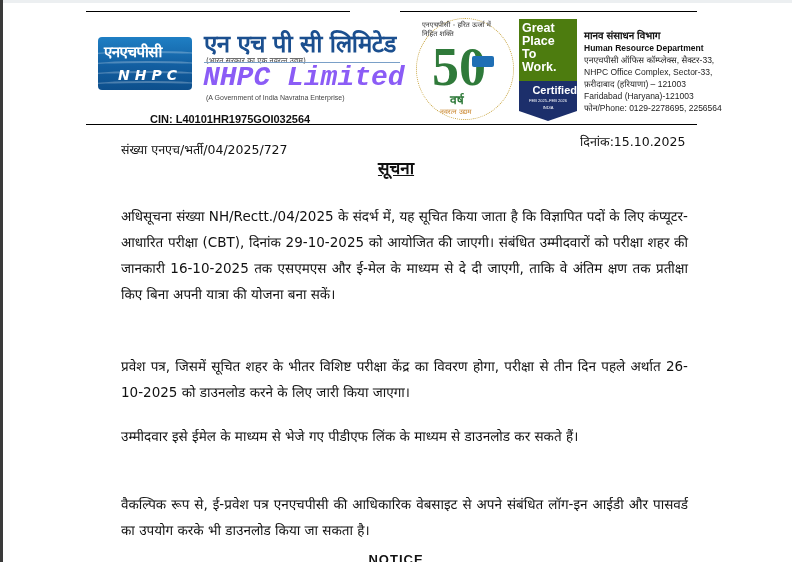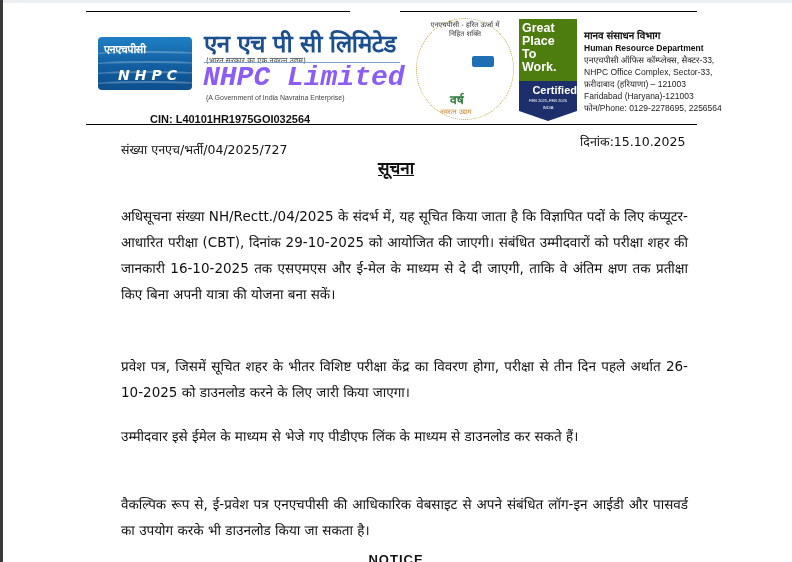--- a/index.html
+++ b/index.html
@@ -17,34 +17,34 @@
   .rule-top2 { left:400px; top:11px; width:297px; }
   .rule-bottom { left:86px; top:124px; width:611px; }
 
   
   .logo-box {
     position:absolute; left:98px; top:37px; width:94px; height:53px; border-radius:4px;
     background:linear-gradient(180deg,#1f7fc4 0%,#125ea0 55%,#0d4f8c 100%);
     overflow:hidden;
   }
   .logo-box .wave { position:absolute; left:-10px; width:120px; height:6px; border-top:2px solid rgba(255,255,255,0.25); border-radius:50%; }
-  .logo-box .hi { position:absolute; left:6px; top:4px; color:#fff; font-size:11px; font-weight:bold; letter-spacing:-0.5px; }
+  .logo-box .hi { position:absolute; left:6px; top:4px; color:#fff; font-size:15px; font-weight:bold; letter-spacing:-0.5px; }
   .logo-box .en { position:absolute; left:20px; top:30px; color:#fff; font-size:14px; font-weight:bold; font-style:italic; letter-spacing:5px; }
 
   .name-hi { position:absolute; left:204px; top:26px; color:#1b4f8f; font-size:24px; font-weight:bold; letter-spacing:-0.5px; }
   .name-sub { position:absolute; left:206px; top:55px; color:#444; font-size:7.5px; }
   .name-line { position:absolute; left:204px; top:62px; width:196px; height:1px; background:#7aa0c8; }
   .name-en { position:absolute; left:203px; top:62px; color:#8b5cf6; font-size:28px; font-weight:bold; font-style:italic; font-family:Liberation Mono, monospace; }
   .name-gov { position:absolute; left:206px; top:94px; color:#444; font-size:7px; font-family:"Liberation Sans", sans-serif; }
   .cin { position:absolute; left:150px; top:113px; font-size:11px; font-weight:bold; color:#111; font-family:"Liberation Sans", sans-serif; }
 
   
   .emblem { position:absolute; left:414px; top:18px; width:100px; height:104px; }
   .emblem .ring { position:absolute; left:2px; top:0; width:96px; height:100px; border-radius:50%; border:1px dotted #c9a642; }
-  .emblem .arc { position:absolute; left:8px; top:2px; width:86px; font-size:7px; color:#333; text-align:center; }
+  .emblem .arc { position:absolute; left:8px; top:2px; width:86px; font-size:7px; color:#333; text-align:left; }
   .emblem .five { position:absolute; left:18px; top:18px; font-size:54px; font-weight:bold; color:#2f7a3a; font-family:"Liberation Serif", serif; }
   .emblem .mini { position:absolute; left:58px; top:38px; width:22px; height:11px; background:#1f6fb5; border-radius:2px; }
   .emblem .varsh { position:absolute; left:36px; top:73px; font-size:12px; color:#2f7a3a; font-weight:bold; }
   .emblem .bottom { position:absolute; left:26px; top:89px; font-size:7px; color:#c9842a; }
 
   
   .gptw { position:absolute; left:519px; top:19px; width:58px; height:102px; }
   .gptw .red { position:absolute; left:0; top:0; width:58px; height:62px; background:#4d7c0f; color:#fff; font-size:12.5px; font-weight:bold; line-height:13px; padding:3px 0 0 3px; box-sizing:border-box; font-family:"Liberation Sans", sans-serif; }
   .gptw .blue { position:absolute; left:0; top:62px; width:58px; height:40px; background:#1c2f6b; color:#fff; text-align:center; font-family:"Liberation Sans", sans-serif;
     clip-path:polygon(0 0,100% 0,100% 75%,50% 100%,0 75%); }
@@ -92,20 +92,21 @@
 <div class="name-hi">एन एच पी सी लिमिटेड</div>
 <div class="name-sub">(भारत सरकार का एक नवरत्न उद्यम)</div>
 <div class="name-line"></div>
 <div class="name-en">NHPC Limited</div>
 <div class="name-gov">(A Government of India Navratna Enterprise)</div>
 <div class="cin">CIN: L40101HR1975GOI032564</div>
 
 <div class="emblem">
   <div class="ring"></div>
   <div class="arc">एनएचपीसी - हरित ऊर्जा में निहित शक्ति</div>
+  <div class="five">50</div>
   <div class="mini"></div>
   <div class="varsh">वर्ष</div>
   <div class="bottom">नवरत्न उद्यम</div>
 </div>
 
 <div class="gptw">
   <div class="red">
     <div>Great</div>
     <div>Place</div>
     <div>To</div>

